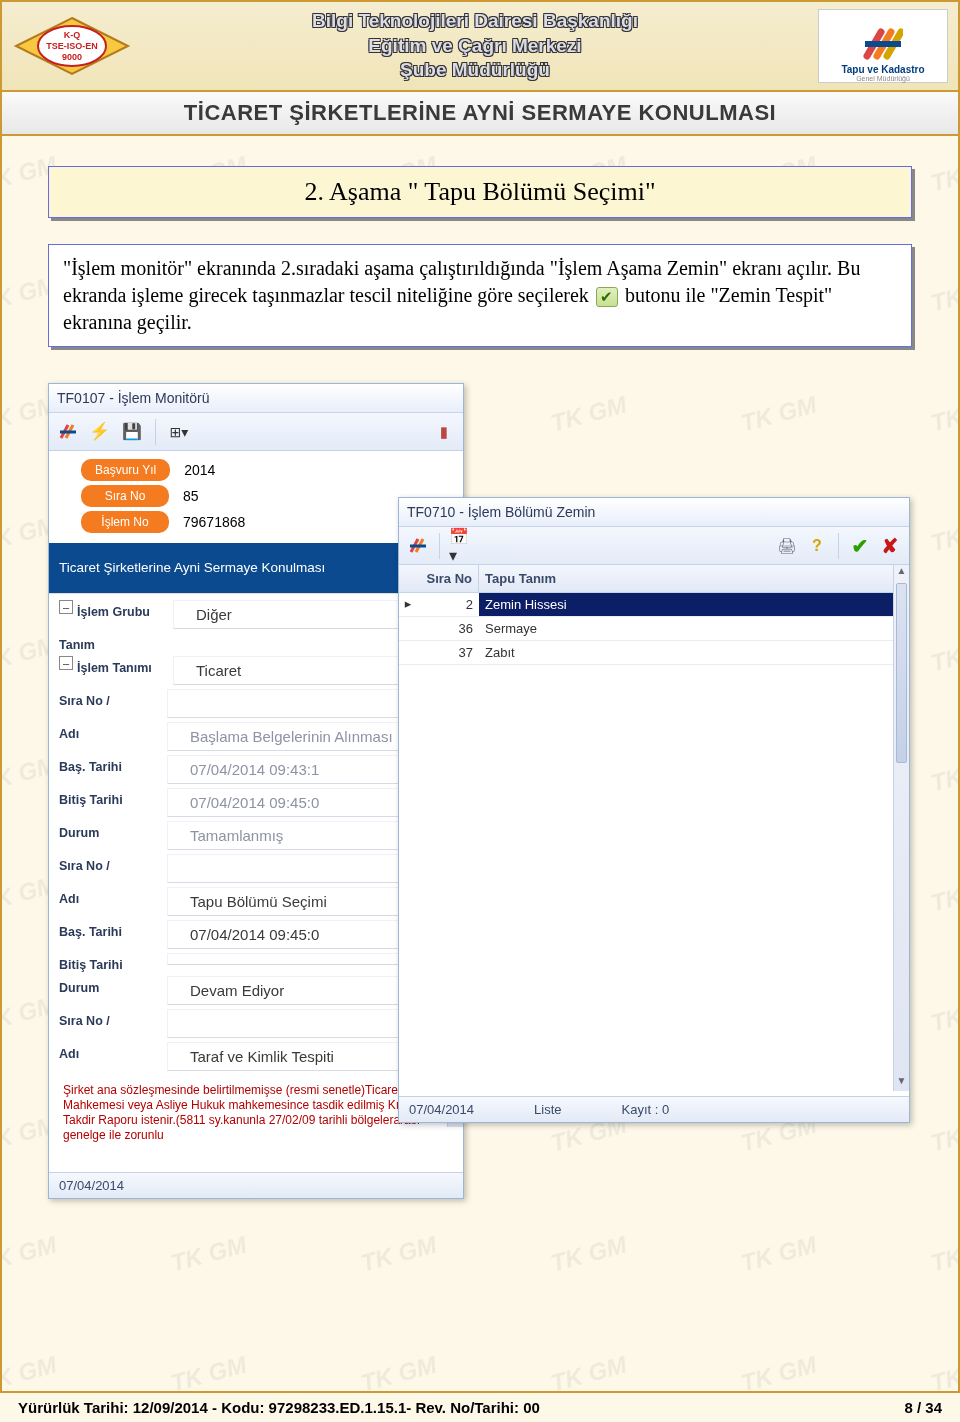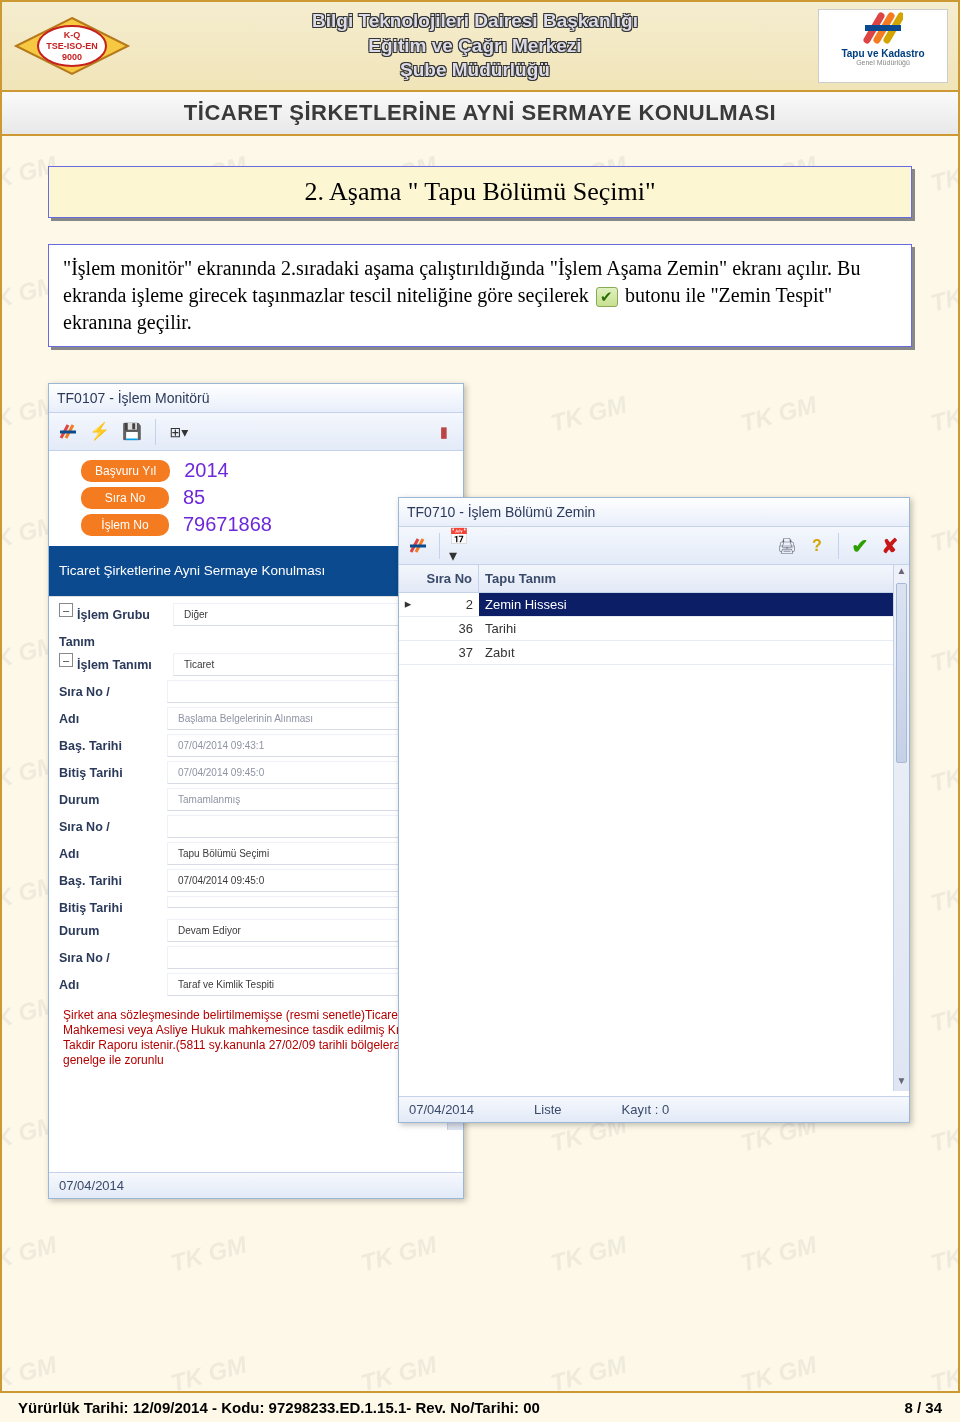--- a/index.html
+++ b/index.html
@@ -48,21 +48,21 @@
     font-weight: bold;
     text-shadow: 1px 1px 0 #333, -1px -1px 0 #333, 1px -1px 0 #333, -1px 1px 0 #333;
     line-height: 1.3;
     font-size: 19px;
   }
   .logo-right {
     width: 130px; height: 74px;
     background: #fff;
     border: 1px solid #ccc;
     display: flex; flex-direction: column;
-    align-items: center; justify-content: flex-start;
+    align-items: center; justify-content: flex-end;
     font-size: 9px;
   }
   .logo-right .stripes {
     width: 40px; height: 36px;
     position: relative;
   }
   .logo-right .label { color: #003f7f; margin-top: 2px; font-weight: bold; font-size: 10px; }
   .logo-right .sub { color: #888; font-size: 7px; }
   
   .section-title-bar {
@@ -167,21 +167,21 @@
     background: #f47b20;
     color: #fff;
     font-size: 12px;
     padding: 4px 14px;
     border-radius: 10px;
     min-width: 88px;
     text-align: center;
   }
   .info-rows { padding: 8px 8px 6px 8px; margin-left: 24px; }
   .info-row { display: flex; align-items: center; gap: 8px; margin-bottom: 4px; }
-  .info-row .val { font-size: 20px; color: #6d28d9; padding-left: 6px; }
+  .info-row .val { font-size: 14px; color: #000000; padding-left: 6px; }
   .blue-strip {
     background: #0b4a8f;
     color: #fff;
     padding: 16px 10px;
     font-size: 13.5px;
     line-height: 1.3;
   }
   .scroll-area {
     position: relative;
     height: 560px;
@@ -190,23 +190,23 @@
   }
   .scroll-content { padding: 4px 4px 4px 10px; }
   .field-row { display: flex; align-items: flex-start; padding: 2px 0; font-size: 12.5px; }
   .field-row .lbl { width: 108px; color: #2b3a5a; font-weight: bold; padding-top: 5px; }
   .field-row .cell {
     flex: 1;
     background: #fff;
     border: 1px solid #d7dbe6;
     border-top-color: #eef1f8;
     border-left-color: #eef1f8;
-    padding: 5px 10px;
+    padding: 5px 22px;
     color: #8e93a4;
-    font-size: 10px;
+    font-size: 15px;
   }
   .field-row .cell.dark { color: #3a3a3a; }
   .minus { width: 14px; height: 14px; border: 1px solid #888; display: inline-flex; align-items:center; justify-content:center; font-size:11px; margin-right:4px; }
   .footnote {
     color: #b40000;
     font-size: 12px;
     padding: 6px 16px 0 14px;
     line-height: 1.25;
   }
   .status-bar {
@@ -544,21 +544,21 @@
         </div>
         <div class="grid-body">
           <div class="grid-row sel">
             <div class="marker">▸</div>
             <div class="c1">2</div>
             <div class="c2">Zemin Hissesi</div>
           </div>
           <div class="grid-row">
             <div class="marker"></div>
             <div class="c1">36</div>
-            <div class="c2">Tarihi</div>
+            <div class="c2">Sermaye</div>
           </div>
           <div class="grid-row">
             <div class="marker"></div>
             <div class="c1">37</div>
             <div class="c2">Zabıt</div>
           </div>
         </div>
         <div class="vscroll" style="bottom:0">
           <div class="arrow">▲</div>
           <div class="track">

